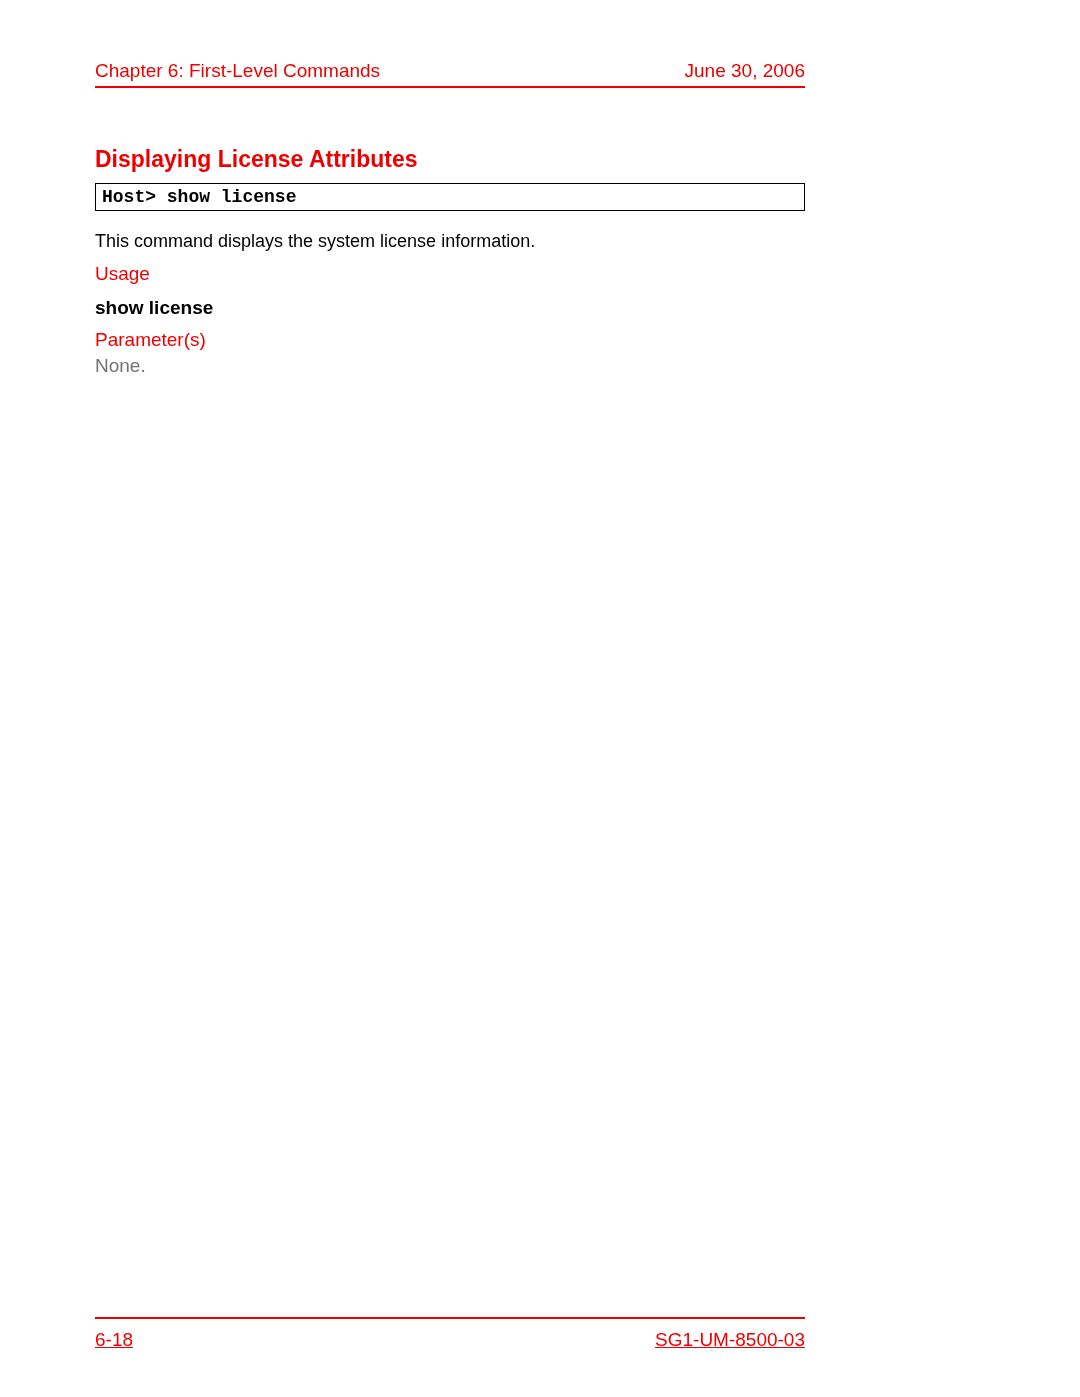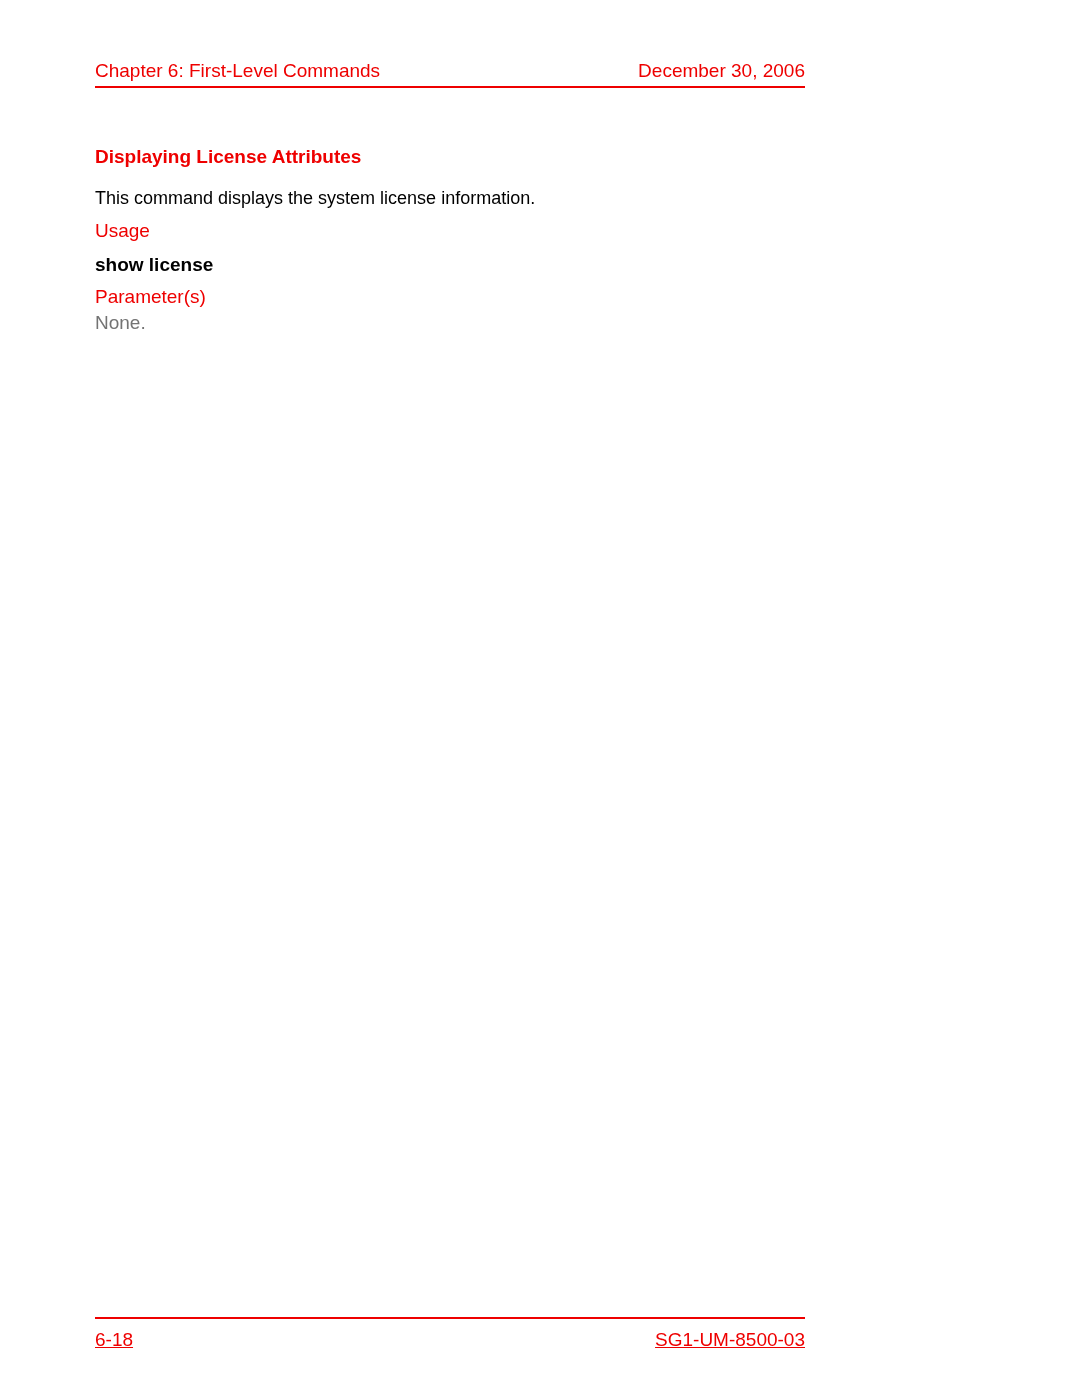--- a/index.html
+++ b/index.html
@@ -15,21 +15,21 @@
     justify-content: space-between;
     align-items: baseline;
     color: #ee0000;
     font-size: 19px;
     padding-bottom: 4px;
     border-bottom: 2px solid #ee0000;
   }
   .section-title {
     color: #ee0000;
     font-weight: bold;
-    font-size: 19px;
+    font-size: 23px;
     margin-top: 58px;
   }
   .cmd-box {
     border: 1px solid #000000;
     padding: 3px 6px;
     margin-top: 10px;
     font-family: "Courier New", Courier, monospace;
     font-weight: bold;
     font-size: 18px;
     white-space: pre;
@@ -75,25 +75,26 @@
     text-decoration: underline;
   }
 </style>
 </head>
 <body>
 
 <div class="page">
 
   <div class="header-row">
     <span>Chapter 6: First-Level Commands</span>
-    <span>December 30, 2006</span>
+    <span>June 30, 2006</span>
   </div>
 
   <div class="section-title">Displaying License Attributes</div>
 
+  <div class="cmd-box">Host&gt; show license</div>
 
   <div class="body-text">This command displays the system license information.</div>
 
   <div class="sub-red">Usage</div>
   <div class="usage-cmd">show license</div>
 
   <div class="sub-red">Parameter(s)</div>
   <div class="params-val">None.</div>
 
   <div class="footer-rule"></div>

